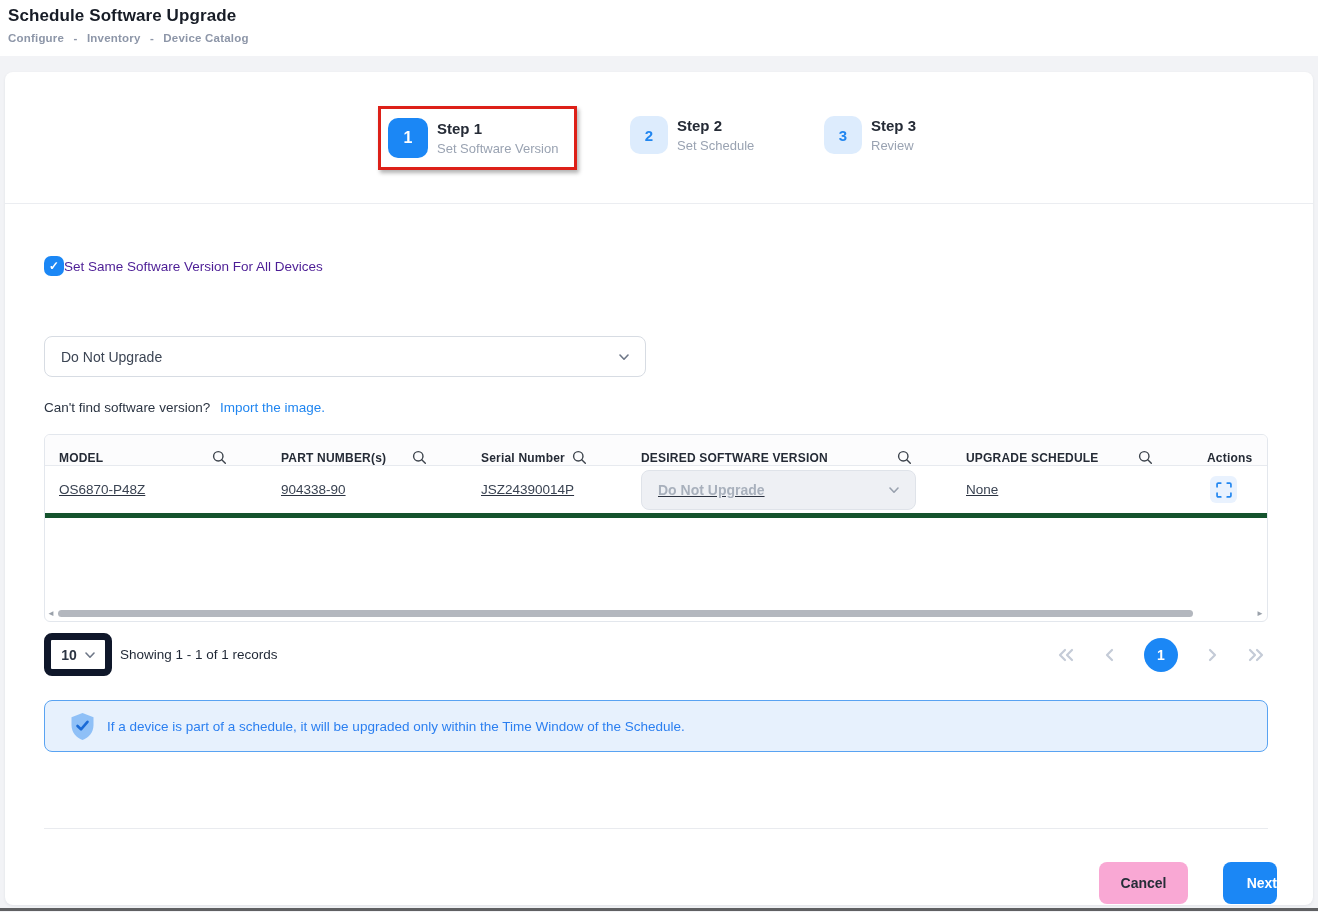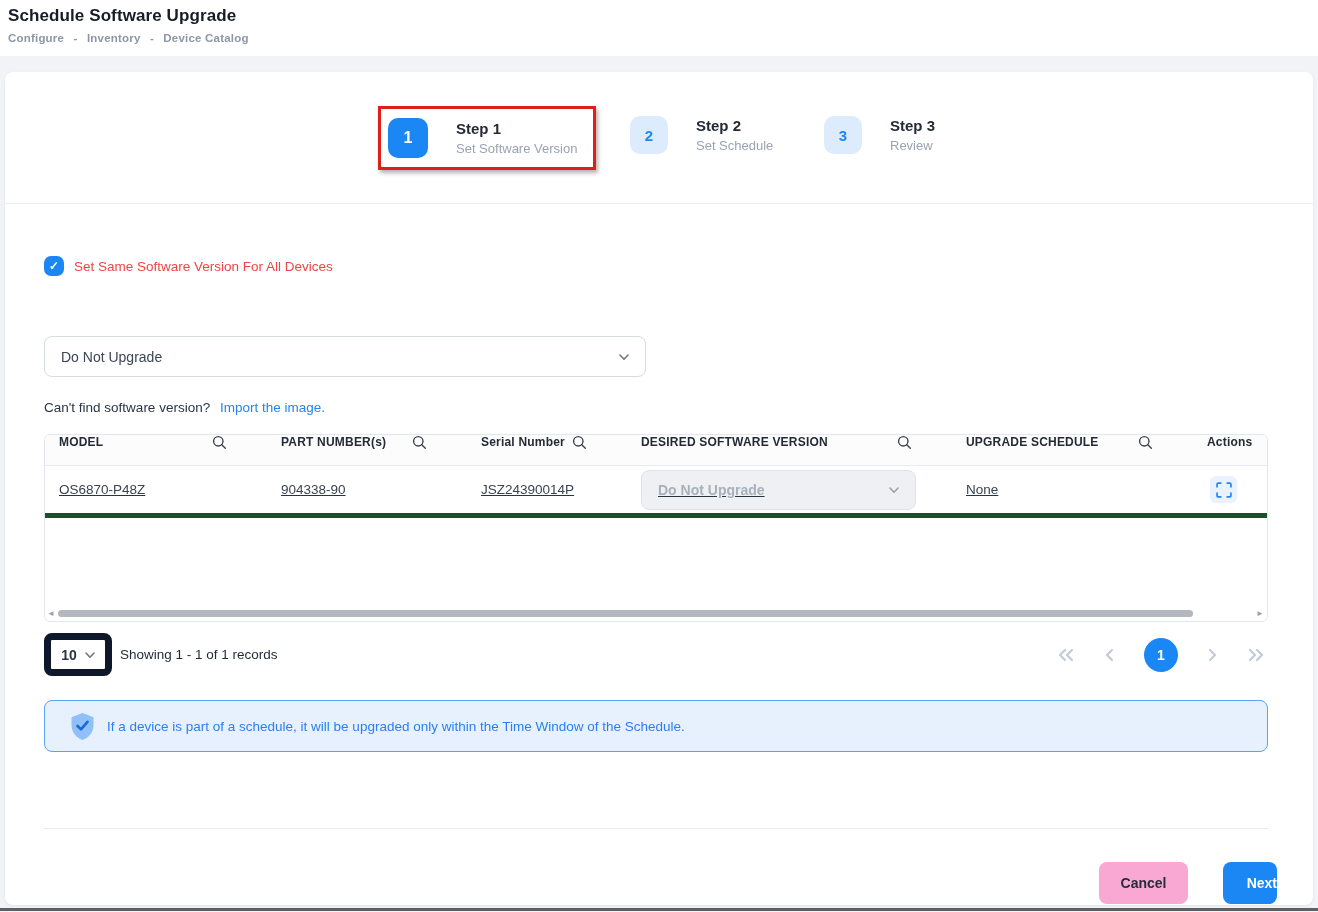--- a/index.html
+++ b/index.html
@@ -27,38 +27,38 @@
     box-shadow:0 1px 3px rgba(30,40,60,.08);
   }
   
   .steps-section { position:absolute; top:0; left:0; right:0; height:132px; border-bottom:1px solid #ebedf1; }
   .step-badge {
     display:flex; align-items:center; justify-content:center;
     border-radius:10px; font-weight:bold;
   }
   .badge-active { width:40px; height:40px; background:#1b87f5; color:#fff; font-size:16px; }
   .badge-idle { width:38px; height:38px; background:#ddecfd; color:#2186f0; font-size:15px; }
-  .step-text { margin-left:28px; }
+  .step-text { margin-left:9px; }
   .step-title { font-size:15px; font-weight:bold; color:#252b36; line-height:18px; }
   .step-sub { font-size:13px; color:#9aa3b2; line-height:17px; margin-top:2px; }
   .step1-box {
     position:absolute; left:373px; top:34px; height:64px;
     display:flex; align-items:center; padding:0 16px 0 7px;
     border:3px solid #dd2018; box-shadow:2px 3px 4px rgba(0,0,0,.30);
   }
   .step2 { position:absolute; left:625px; top:44px; display:flex; align-items:center; }
   .step3 { position:absolute; left:819px; top:44px; display:flex; align-items:center; }
   
   .chk-row { position:absolute; top:184px; left:39px; display:flex; align-items:center; }
   .checkbox {
     width:20px; height:20px; border-radius:7px; background:#1b87f5;
     display:flex; align-items:center; justify-content:center;
     color:#fff; font-size:12px; font-weight:bold; cursor:pointer;
   }
-  .chk-label { margin-left:10px; font-size:13.5px; color:#ef4444; }
+  .chk-label { font-size:13.5px; color:#4c1d95; }
   .prompt { position:absolute; top:226px; left:39px; font-size:13.5px; color:#2b3442; }
   .select {
     position:absolute; top:264px; left:39px; width:602px; height:41px;
     border:1px solid #d7dce3; border-radius:8px; background:#fff;
     display:flex; align-items:center; padding:0 16px; cursor:pointer;
   }
   .select-value { font-size:14px; color:#3c4554; flex:1; }
   .chev { width:10px; height:10px; flex:none; }
   .link-row { position:absolute; top:328px; left:39px; font-size:13.5px; }
   .link-q { color:#2b3442; }
@@ -70,21 +70,21 @@
   }
   .t-head {
     display:grid; grid-template-columns:222px 200px 160px 325px 241px 76px;
     height:31px; background:#fcfcfd; border-bottom:1px solid #e7eaef;
   }
   .t-row {
     display:grid; grid-template-columns:222px 200px 160px 325px 241px 76px;
     height:52px; border-bottom:5px solid #14532d; align-items:center;text-decoration:underline;
   }
   .th {
-    display:flex; align-items:flex-start; justify-content:space-between;
+    display:flex; align-items:flex-end; justify-content:space-between;
     padding:0 40px 0 14px; font-size:12px; font-weight:bold; color:#252b36; letter-spacing:.2px;
   }
   .th:last-child { padding-right:14px; }
   .td { padding-left:14px; font-size:13.5px; color:#3a4352; }
   .search-btn { display:flex; align-items:center; cursor:pointer; }
   .row-select {
     margin-left:14px; width:275px; height:40px; background:#eef0f4;
     border:1px solid #dfe3e9; border-radius:8px;
     display:flex; align-items:center; padding:0 16px; cursor:pointer;
   }

